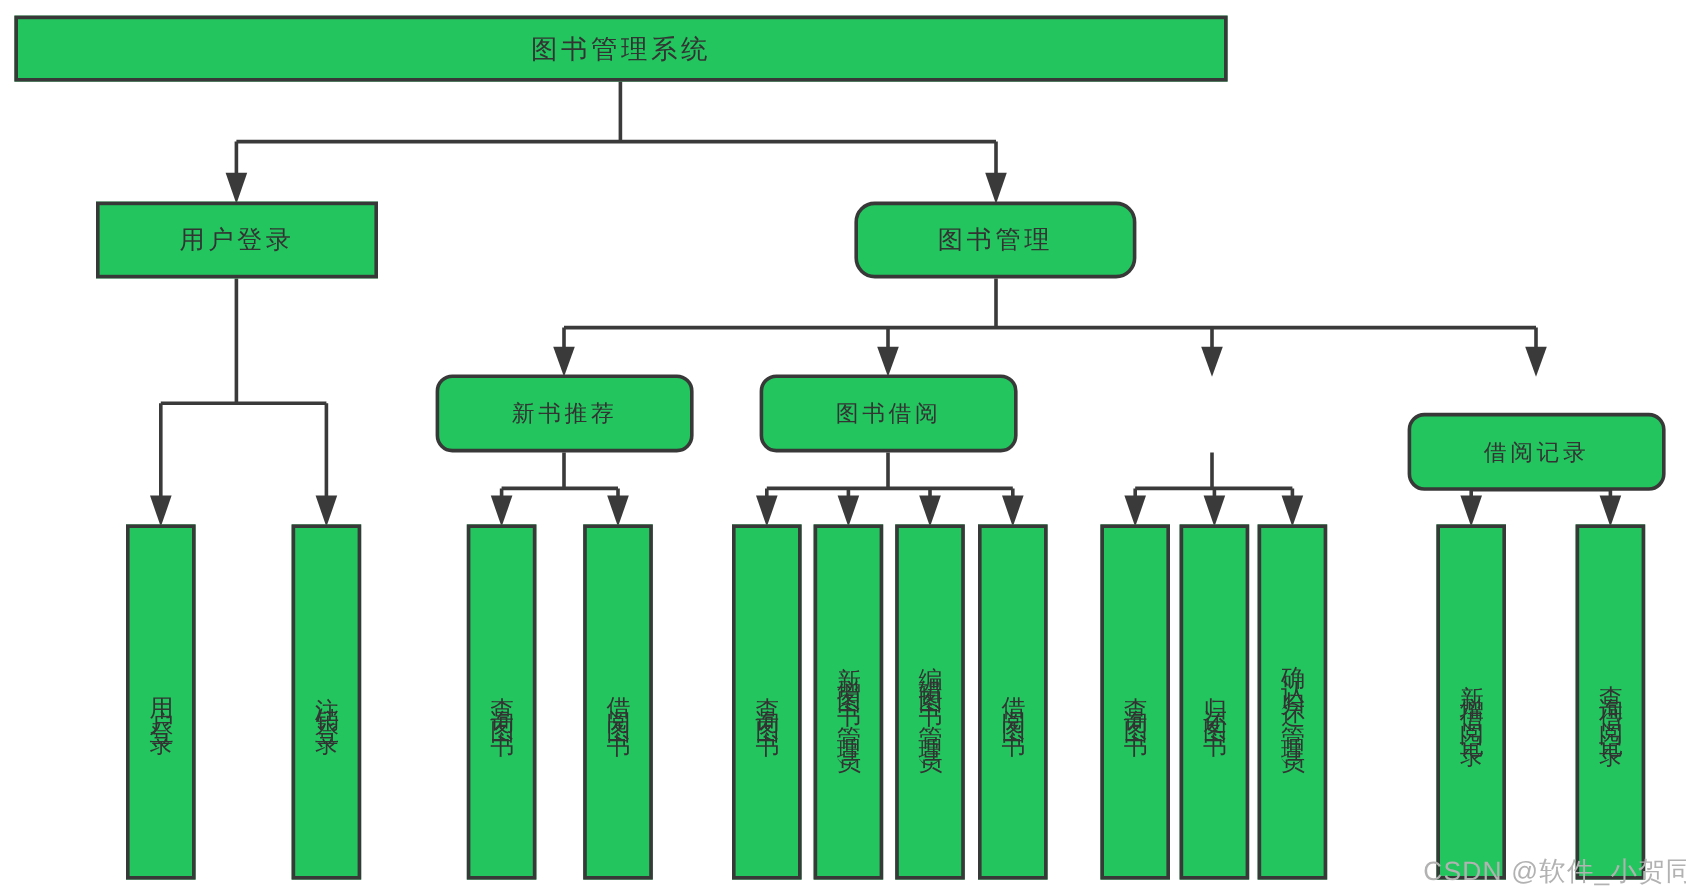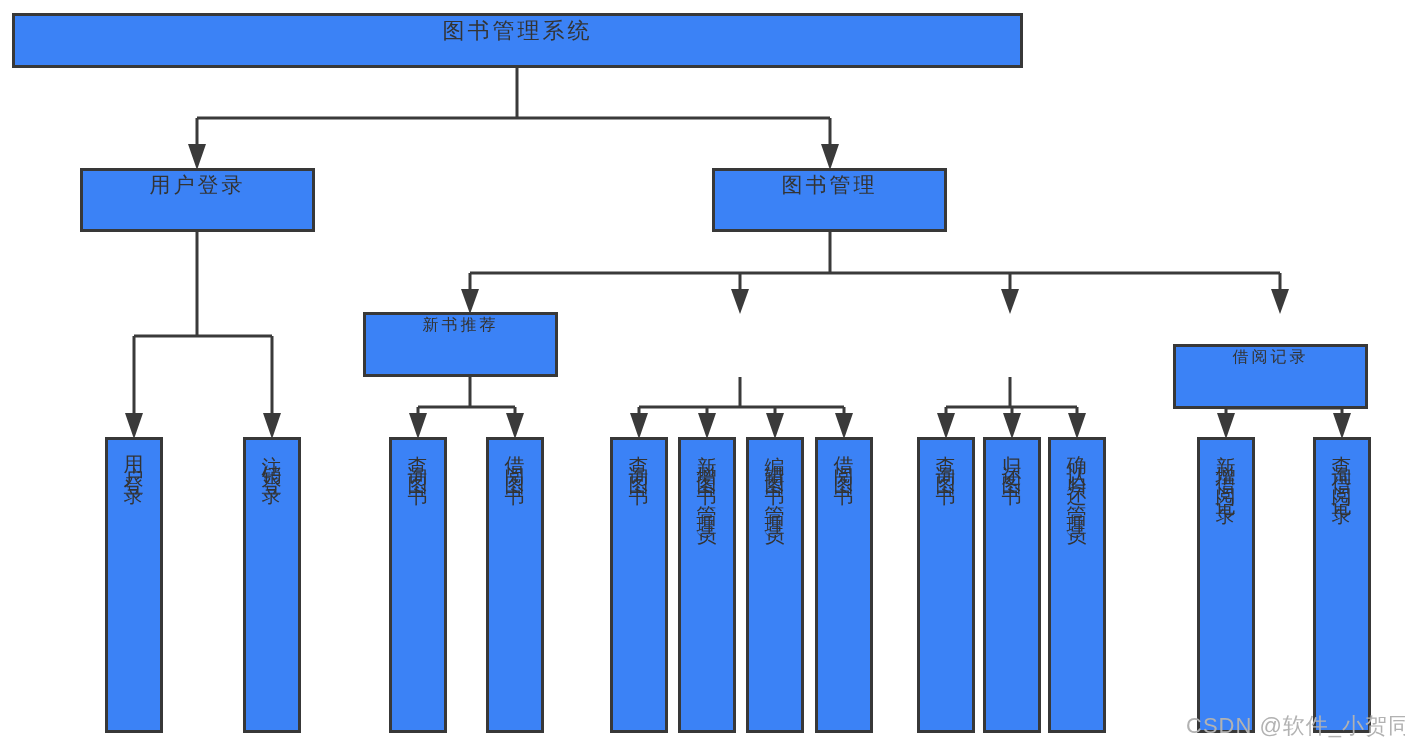--- a/index.html
+++ b/index.html
@@ -8,36 +8,36 @@
     width: 1405px;
     height: 747px;
     background: #ffffff;
     overflow: hidden;
     font-family: "Liberation Sans", sans-serif;
   }
   .box {
     position: absolute;
     box-sizing: border-box;
     border: 3px solid #383838;
-    background: #3b82f6;
+    background: #22c55e;
     display: flex;
-    align-items: flex-start;
+    align-items: center;
     justify-content: center;
     color: #333333;
   }
   .hbox {
     font-size: 21px;
     letter-spacing: 3px;
   }
   .root {
     left: 12px; top: 13px; width: 1011px; height: 55px;
     font-size: 22px;
   }
   .lvl2 { width: 235px; height: 64px; top: 168px; }
-  .lvl3 { width: 195px; height: 65px; top: 312px; font-size: 16px; }
+  .lvl3 { width: 215px; height: 65px; top: 312px; font-size: 19px; border-radius: 14px; }
   .vbox {
     width: 58px; height: 296px; top: 437px;
     font-size: 20px;
   }
   .vbox span {
     writing-mode: vertical-rl;
     text-orientation: mixed;
     letter-spacing: 10px;
     line-height: 1.0;
     white-space: nowrap;
@@ -97,26 +97,29 @@
     <polygon points="1333,413 1351,413 1342,439"></polygon>
   </svg>
 
   <div class="box hbox root">
     <span>图书管理系统</span>
   </div>
 
   <div class="box hbox lvl2" style="left:80px;">
     <span>用户登录</span>
   </div>
-  <div class="box hbox lvl2" style="left:712px;">
+  <div class="box hbox lvl2" style="left:712px;border-radius:17px;">
     <span>图书管理</span>
   </div>
 
   <div class="box hbox lvl3" style="left:363px;">
     <span>新书推荐</span>
+  </div>
+  <div class="box hbox lvl3" style="left:633px;">
+    <span>图书借阅</span>
   </div>
   <div class="box hbox lvl3" style="left:1173px;margin-top:32px;">
     <span>借阅记录</span>
   </div>
 
   <div class="box vbox" style="left:105px;">
     <span>用户登录</span>
   </div>
   <div class="box vbox" style="left:243px;">
     <span>注销登录</span>

